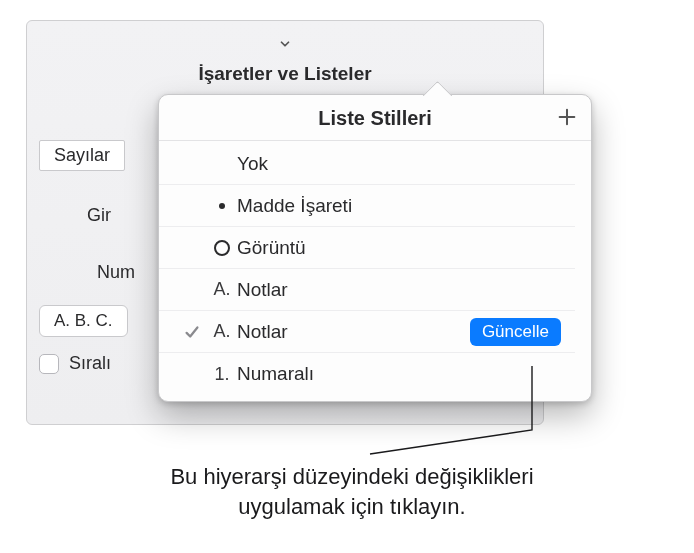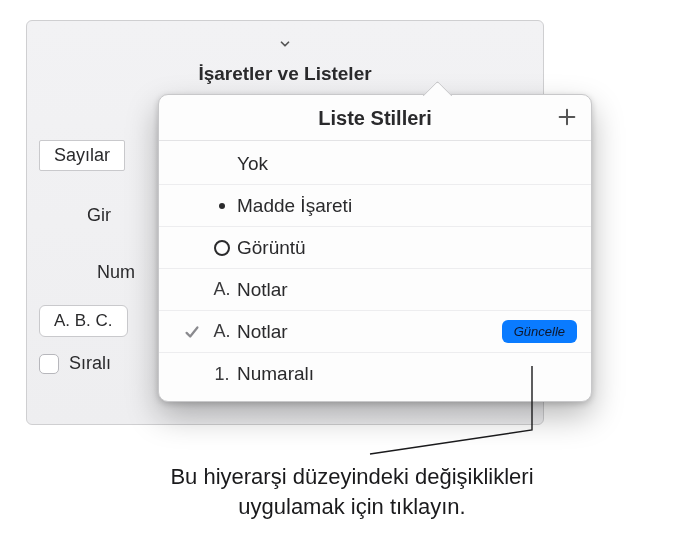--- a/index.html
+++ b/index.html
@@ -158,21 +158,21 @@
   .pop-add {
     position: absolute;
     right: 10px;
     top: 8px;
     width: 28px; height: 28px;
     display: flex; align-items: center; justify-content: center;
     color: #4a4a4c;
   }
   .pop-add svg { width: 22px; height: 22px; stroke: #555; stroke-width: 2.2; }
 
-  .pop-list { padding: 2px 0 6px 0; }
+  .pop-list { padding: 2px 16px 6px 0; }
   .pop-item {
     display: flex;
     align-items: center;
     height: 42px;
     padding: 0 14px 0 18px;
     border-bottom: 1px solid #ededef;
     font-size: 19px;
     color: #2a2a2c;
     position: relative;
   }
@@ -195,26 +195,25 @@
   }
   .dot {
     width: 6px; height: 6px;
     background: #2a2a2c;
     border-radius: 50%;
   }
   .checkmark svg { width: 18px; height: 18px; stroke: #8a8a8e; stroke-width: 2.5; fill: none; }
 
   .update-btn {
     background: #0a7bff;
-    color: #0f172a;
-    font-size: 13px;
+    color: #ffffff;
+    font-size: 17px;
     border-radius: 6px;
     padding: 4px 12px;
     margin-left: auto;
-    font-style: italic;
   }
 
   
   .callout-line {
     position: absolute;
     z-index: 6;
     pointer-events: none;
   }
   .callout-text {
     position: absolute;

